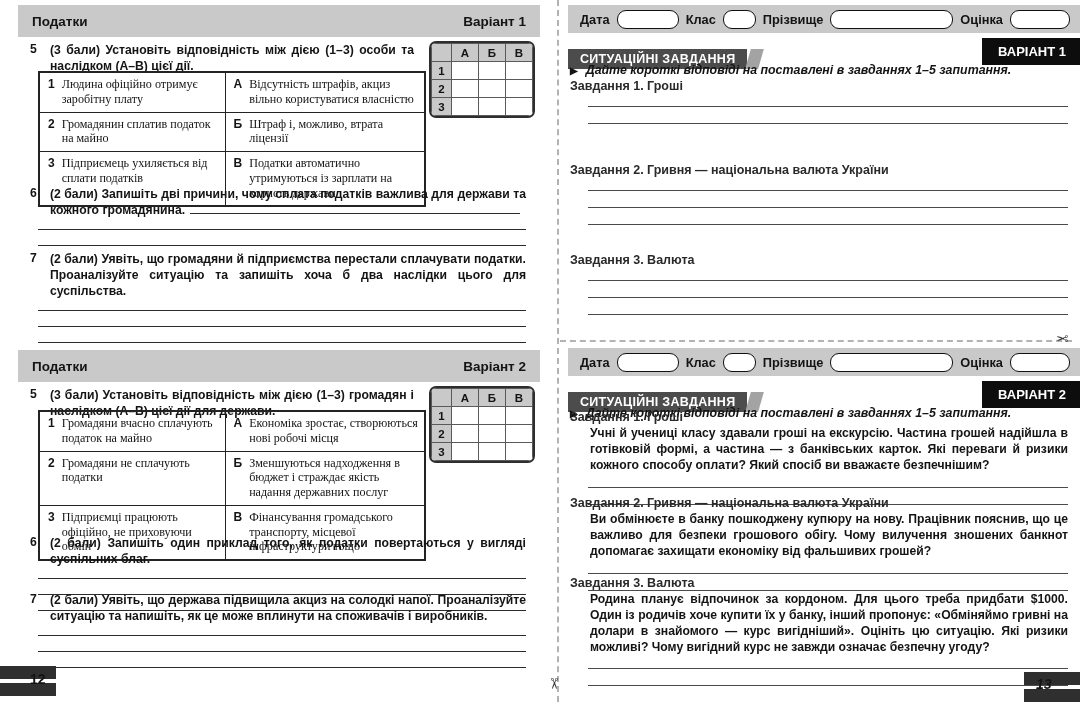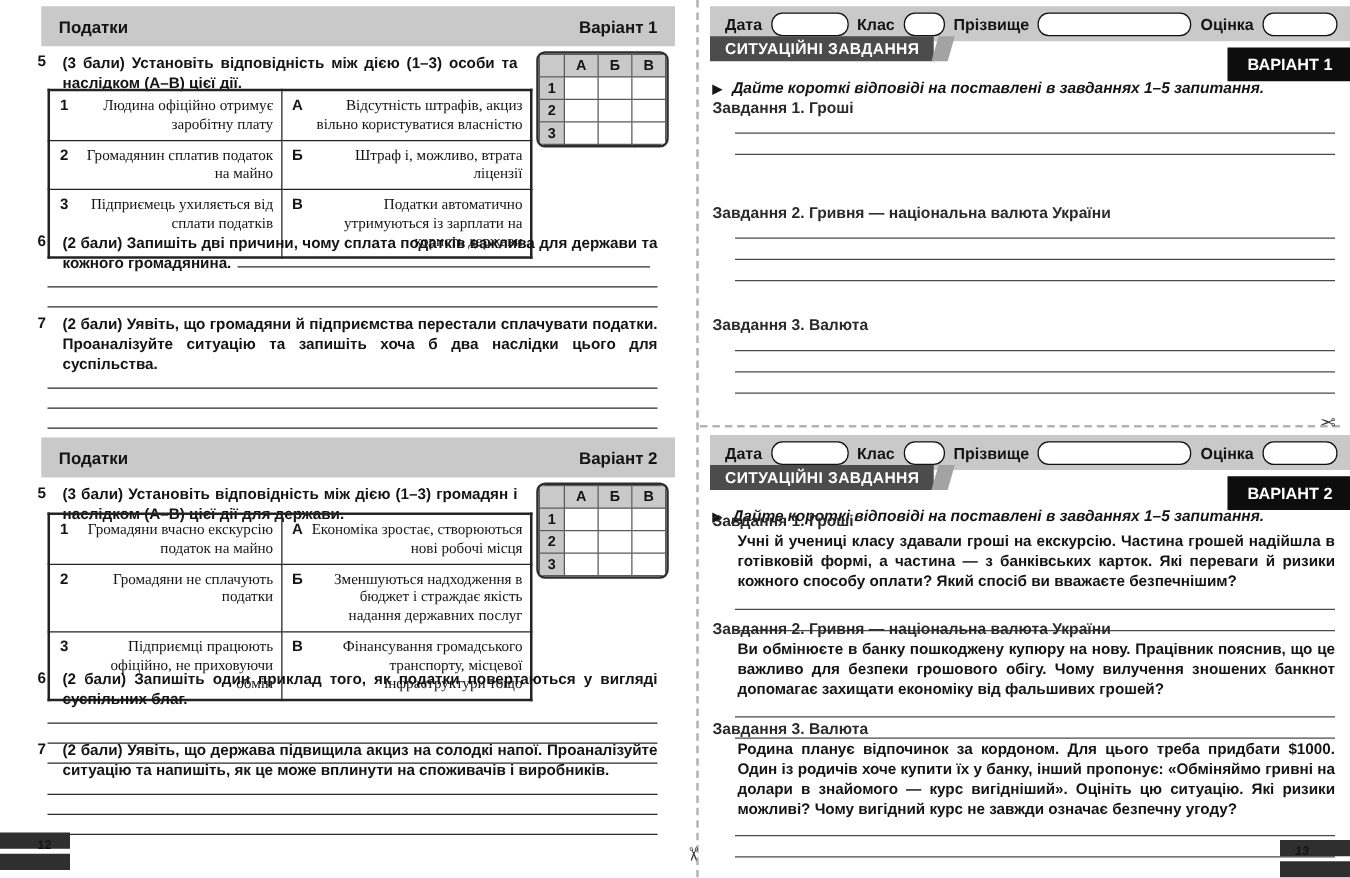--- a/index.html
+++ b/index.html
@@ -6,21 +6,21 @@
   html,body { width:1080px; height:702px; }
   body { font-family:"Liberation Sans", sans-serif; background:#fff; color:#141414; position:relative; overflow:hidden; }
 
   .lpage { position:absolute; left:0; top:0; width:540px; height:702px; }
   .rpage { position:absolute; left:560px; top:0; width:520px; height:702px; }
 
   
   .lsec { position:absolute; left:0; width:540px; height:346px; }
   #lsec1 { top:5px; } #lsec2 { top:350px; }
 
-  .lbar { margin-left:33px; height:28px; background:#c9c9c9; display:flex; align-items:center;
+  .lbar { margin-left:18px; height:28px; background:#c9c9c9; display:flex; align-items:center;
           justify-content:space-between; padding:16px 14px; font-weight:bold; font-size:13.5px; }
 
   .qrow { display:flex; align-items:flex-start; gap:6px; font-size:12.2px; font-weight:600; }
   .qnum { flex:none; width:14px; font-weight:bold; }
   .qtext { flex:1; text-align:justify; line-height:1.32; }
 
   .q5block { position:absolute; top:37px; left:30px; width:384px; }
 
   .agrid { position:absolute; top:36px; right:5px; border:2px solid #2e2e2e; border-radius:7px;
            overflow:hidden; background:#fff; }
@@ -29,53 +29,53 @@
               font-weight:bold; font-size:11.5px; padding:0; background:#fff; }
   .agrid td.hd { background:#c9c9c9; }
   .agrid td.rn { width:20px; background:#c9c9c9; }
 
   .mtable { position:absolute; left:38px; width:388px; border-collapse:collapse; border:2px solid #232323; }
   #lsec1 .mtable { top:66px; } #lsec2 .mtable { top:60px; }
   .mtable td { border:1px solid #232323; vertical-align:top; padding:4px 6px 5px 8px; }
   .mtable td.c1 { width:186px; }
   .ci { display:flex; gap:7px; }
   .ck { font-weight:bold; font-size:12px; flex:none; }
-  .ct { font-family:"Liberation Serif", serif; font-size:12.1px; line-height:1.22;text-align:right; }
+  .ct { font-family:"Liberation Serif", serif; font-size:12.1px; line-height:1.22; }
 
   .qblock { position:absolute; left:30px; right:14px; }
   #lsec1 .q6b { top:181px; } #lsec1 .q7b { top:246px; }
   #lsec2 .q6b { top:185px; } #lsec2 .q7b { top:242px; }
 
   .inline-line { display:inline-block; width:330px; height:3px; border-bottom:1.3px solid #2b2b2b; margin-left:5px; }
   .wline { height:16px; border-bottom:1.3px solid #2b2b2b; margin-left:8px; }
   .wline.first { height:12px; }
 
   .tabs { position:absolute; width:56px; }
   .tab { height:13px; background:#2f2f2f; margin-bottom:4px; }
   #tabs12 { left:0; top:666px; } #tabs13 { right:0; top:672px; }
-  .pnum { position:absolute; font-weight:bold; font-size:10px; }
+  .pnum { position:absolute; font-weight:bold; font-size:14px; }
   #pn12 { left:30px; top:671px; } #pn13 { left:1036px; top:676px;font-style:italic; }
 
   
   .vcut { position:absolute; left:557px; top:0; height:702px; width:0; border-left:2px dashed #b3b3b3; }
   .hcut { position:absolute; left:560px; top:340px; width:512px; height:0; border-top:2px dashed #b3b3b3; }
   .scissors { position:absolute; font-size:15px; color:#3a3a3a; line-height:1; }
   #sc-mid { left:1056px; top:331px; transform:scaleX(-1); }
   #sc-bot { left:548px; top:676px; transform:rotate(90deg); }
 
   
   .rsec { position:absolute; left:0; width:520px; }
   #rsec1 { top:5px; height:335px; } #rsec2 { top:348px; height:354px; }
 
   .rbar { margin-left:8px; height:28px; background:#c9c9c9; display:flex; align-items:center;
           gap:7px; padding:0 10px 0 12px; font-weight:bold; font-size:12.8px; }
   .fbox { height:19px; border:1.7px solid #101010; border-radius:9px; background:#fff; flex:none; }
   .fb-date { width:62px; } .fb-class { width:33px; } .fb-surname { flex:1; } .fb-grade { width:60px; }
 
-  .tagrow { position:absolute; top:24px; left:8px; height:16px; }
+  .tagrow { position:absolute; top:44px; left:8px; height:16px; }
   .tag { position:relative; display:inline-block; background:#4c4c4c; color:#fff; font-weight:bold;
          font-size:12.5px; padding:3px 12px; letter-spacing:0.3px; }
   .tag::after { content:""; position:absolute; right:-14px; top:0; bottom:0; width:13px;
                 background:#a3a3a3; transform:skewX(-16deg); }
 
   .badge { position:absolute; right:0; top:33px; background:#0d0d0d; color:#fff; font-weight:bold;
            font-size:13px; padding:6px 14px 6px 16px; }
 
   .instr { position:absolute; top:58px; left:10px; right:12px; font-weight:bold; font-style:italic;
            font-size:12.4px; display:flex; gap:8px; align-items:baseline; }
@@ -244,21 +244,21 @@
       </tbody>
         </table>
     </div>
 
     <table class="mtable">
       <tbody>
           <tr>
         <td class="c1">
               <div class="ci">
                 <span class="ck">1</span>
-                <span class="ct">Громадяни вчасно екскурсію податок на майно</span>
+                <span class="ct">Громадяни вчасно сплачують податок на майно</span>
               </div>
             </td>
         <td>
               <div class="ci">
                 <span class="ck">А</span>
                 <span class="ct">Економіка зростає, створюються нові робочі місця</span>
               </div>
             </td>
       </tr>
       <tr>

